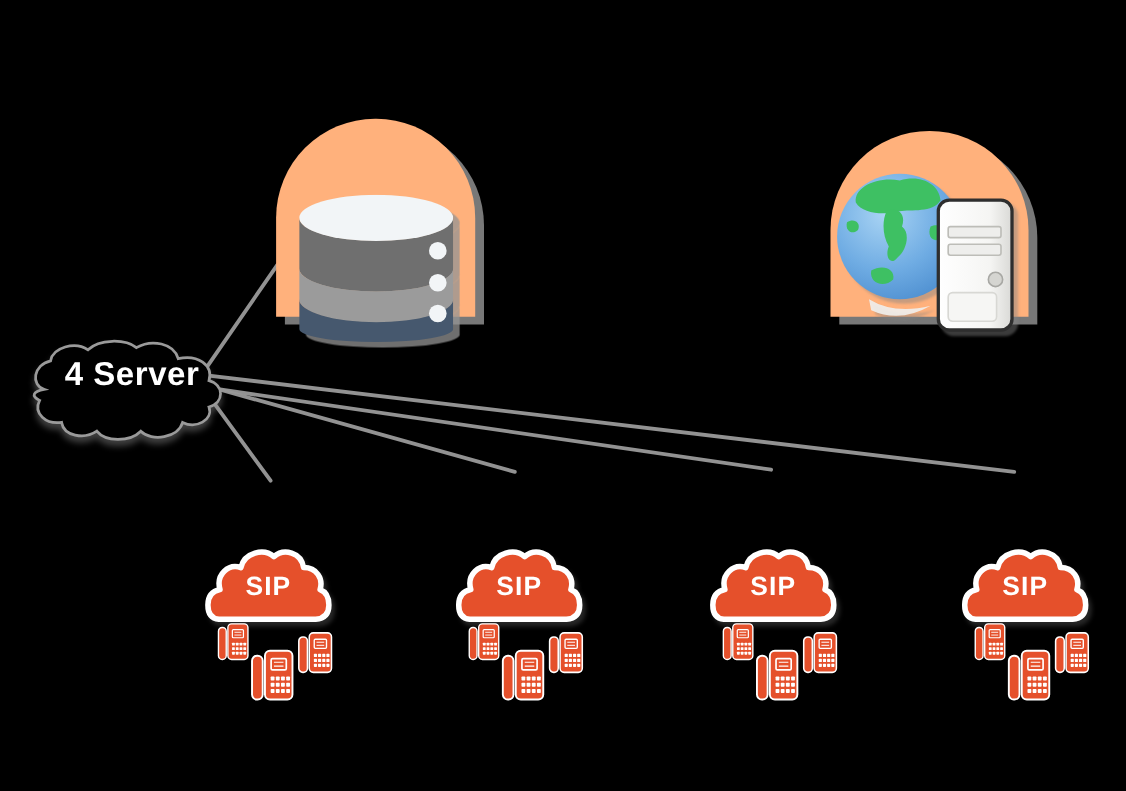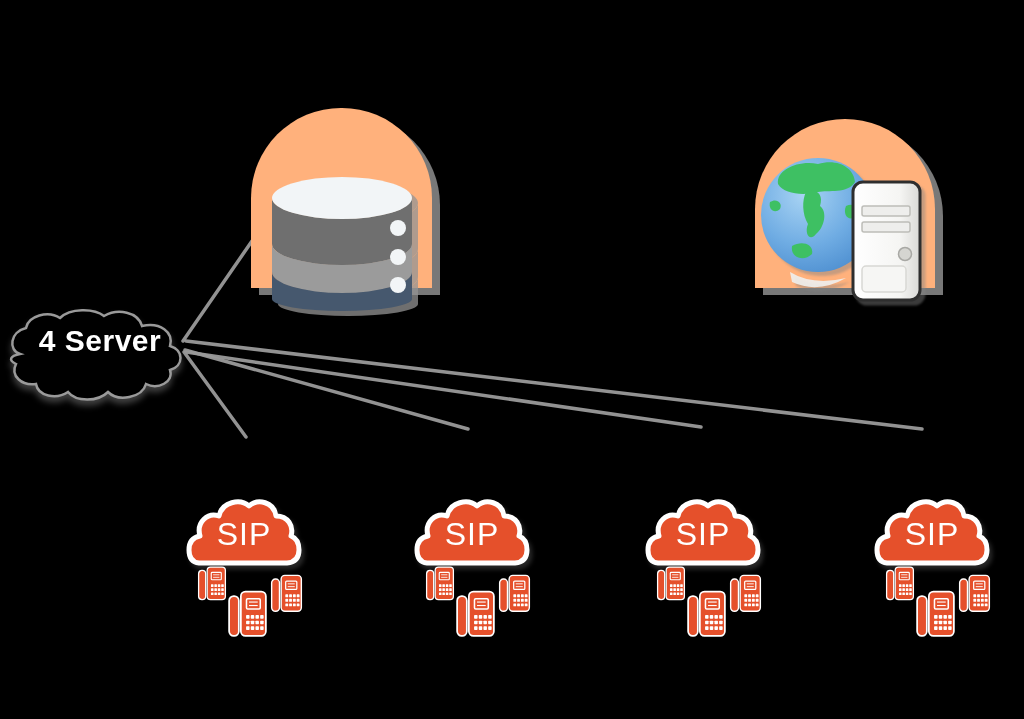--- a/index.html
+++ b/index.html
@@ -36,39 +36,39 @@
   
   #web-icon{left:758px;top:154px;width:168px;height:150px;z-index:3;
     filter:drop-shadow(4px 4px 1px rgba(130,130,130,.45));}
   .land{fill:var(--globe_land,#3EC063);}
   .tower{fill:url(#towerGrad);stroke:#2e2e2e;stroke-width:3;}
   .slot{fill:#eeeeec;stroke:#bdbdb8;stroke-width:1.5;}
   .panel{fill:#f6f6f4;stroke:#d8d8d4;stroke-width:1.5;}
   .knob{fill:#d5d5d1;stroke:#a8a8a4;stroke-width:1.5;}
 
   
-  #callout{left:2px;top:306px;width:196px;height:102px;z-index:5;}
+  #callout{left:22px;top:306px;width:196px;height:102px;z-index:5;}
   #callout svg{position:absolute;inset:0;filter:drop-shadow(0 5px 3px rgba(140,140,140,.45));}
   .callout-path{fill:var(--label_cloud_fill,#000);stroke:var(--connector_gray,#9a9a9a);stroke-width:2.5;}
   .callout-label{
     position:absolute;inset:0;display:flex;align-items:center;justify-content:center;
     padding-bottom:32px;color:var(--label_text,#fff);
     font-size:30px;font-weight:bold;letter-spacing:.5px;
   }
 
   
   .sip-cluster{position:absolute;top:494px;width:120px;height:150px;z-index:3;}
   .sip-cloud-box{position:absolute;left:2px;top:0;width:116px;height:72px;}
   .sip-cloud-box svg{position:absolute;inset:0;filter:drop-shadow(3px 4px 2px rgba(110,110,110,.35));}
   .sip-cloud-path{fill:var(--brand_orange,#E5502B);stroke:var(--outline_white,#fff);
     stroke-width:5;stroke-linejoin:round;}
   .sip-label{
     position:absolute;inset:0;display:flex;align-items:center;justify-content:center;
     padding-top:8px;color:var(--outline_white,#fff);
-    font-size:32px;font-weight:normal;letter-spacing:1px;
+    font-size:24px;font-weight:bold;letter-spacing:1px;
   }
   .phone{position:absolute;}
   .ph{fill:var(--brand_orange,#E5502B);stroke:var(--outline_white,#fff);stroke-width:1.7;}
   .phs{fill:none;stroke:var(--outline_white,#fff);stroke-width:1.5;}
   .phl{stroke:var(--outline_white,#fff);stroke-width:1.1;}
   .phk{fill:var(--outline_white,#fff);}
 </style>
 </head>
 <body>
 

